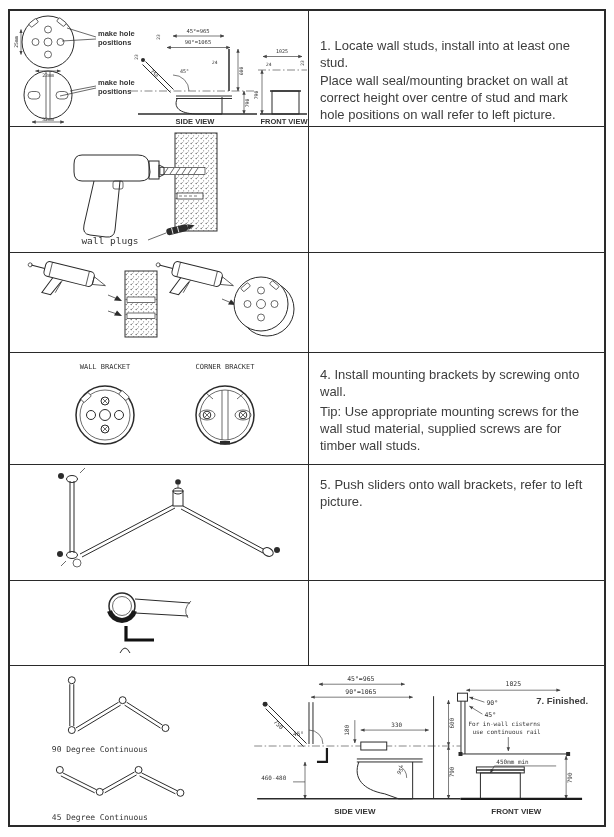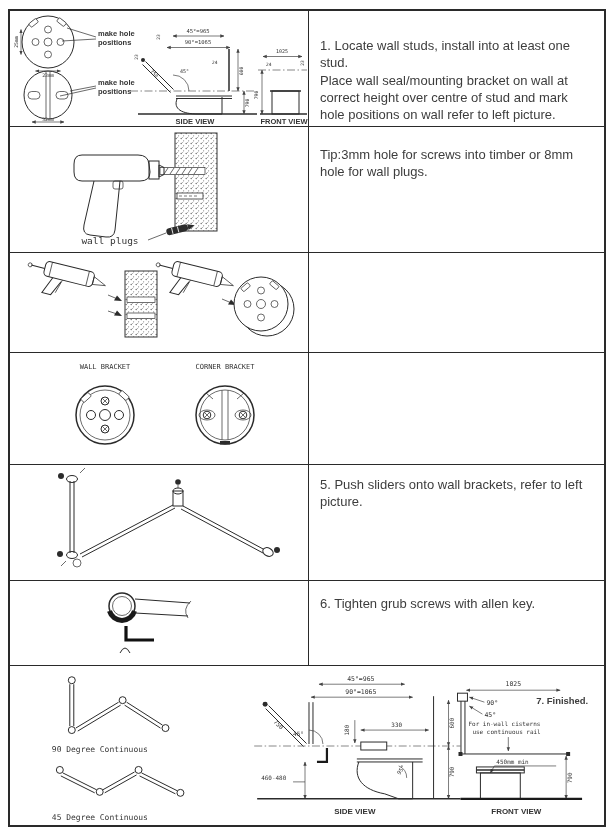--- a/index.html
+++ b/index.html
@@ -163,21 +163,20 @@
             <rect class="fill" x="156" y="99" width="22" height="7" rx="3.2"></rect>
             <polygon class="fill" points="178,99.5 185,102.5 178,105.5"></polygon>
             <line x1="162" y1="99.5" x2="162" y2="105.5" stroke="#fff" stroke-width="0.8"></line>
             <line x1="168" y1="99.5" x2="168" y2="105.5" stroke="#fff" stroke-width="0.8"></line>
           </g>
         </g>
         <text class="cad" font-size="9.5" text-anchor="middle" x="100" y="117">wall plugs</text>
       </svg>
     </div>
     <div class="cr" style="padding-top:17px">
-      <div class="step-text tip">Tip:3mm hole for screws into timber or 8mm hole for wall plugs.</div>
     </div>
   </div>
 
   <div class="row" style="height:99px">
     <div class="cl">
       <svg viewBox="0 0 299 99" width="299" height="99">
         <defs>
           <pattern id="p3" width="5" height="5" patternUnits="userSpaceOnUse">
             <rect width="5" height="5" fill="#fff"></rect>
             <circle cx="1.2" cy="1.5" r="0.7" fill="#666"></circle>
@@ -267,20 +266,24 @@
           <ellipse class="ln thin" cx="233" cy="62" rx="8" ry="5"></ellipse>
           <circle class="ln" cx="233" cy="62" r="3.8"></circle>
           <line class="ln thin" x1="230.5" y1="59.5" x2="235.5" y2="64.5"></line>
           <line class="ln thin" x1="235.5" y1="59.5" x2="230.5" y2="64.5"></line>
           <line class="ln thin" x1="196" y1="40" x2="203" y2="46"></line>
           <line class="ln thin" x1="234" y1="40" x2="227" y2="46"></line>
           <rect class="fill" x="210" y="88" width="10" height="3.5"></rect>
         </g>
       </svg>
     </div>
+    <div class="cr" style="padding-top:13px">
+      <div class="step-text">4. Install mounting brackets by screwing onto wall.</div>
+      <div class="step-text tip">Tip: Use appropriate mounting screws for the wall stud material, supplied screws are for timber wall studs.</div>
+    </div>
   </div>
 
   <div class="row" style="height:115px">
     <div class="cl">
       <svg viewBox="0 0 299 115" width="299" height="115">
         <g>
           <line class="ln" x1="60" y1="16" x2="60" y2="88"></line>
           <line class="ln" x1="64" y1="16" x2="64" y2="88"></line>
           <ellipse class="ln" cx="62" cy="14" rx="5.5" ry="3.5"></ellipse>
           <circle class="fill" cx="51" cy="11" r="3"></circle>
@@ -320,21 +323,20 @@
           <line class="ln" x1="125" y1="32" x2="178" y2="35"></line>
           <path class="ln thin" d="M181,20 q-9,8 -3,17"></path>
         </g>
         <g>
           <path d="M116,45 v14 h28" stroke="#111" stroke-width="3.2" fill="none"></path>
           <path class="ln" d="M110,72 q5,-10 10,0"></path>
         </g>
       </svg>
     </div>
     <div class="cr" style="padding-top:14px">
-      <div class="step-text">6. Tighten grub screws with allen key.</div>
     </div>
   </div>
 
   <div class="row" style="flex:1">
     <svg viewBox="0 0 596 166" width="596" height="166">
       <defs>
         <marker id="m7" viewBox="0 0 10 10" refX="9" refY="5" markerWidth="6" markerHeight="6" orient="auto-start-reverse">
           <path d="M0,1 L10,5 L0,9 z" fill="#444"></path>
         </marker>
       </defs>

